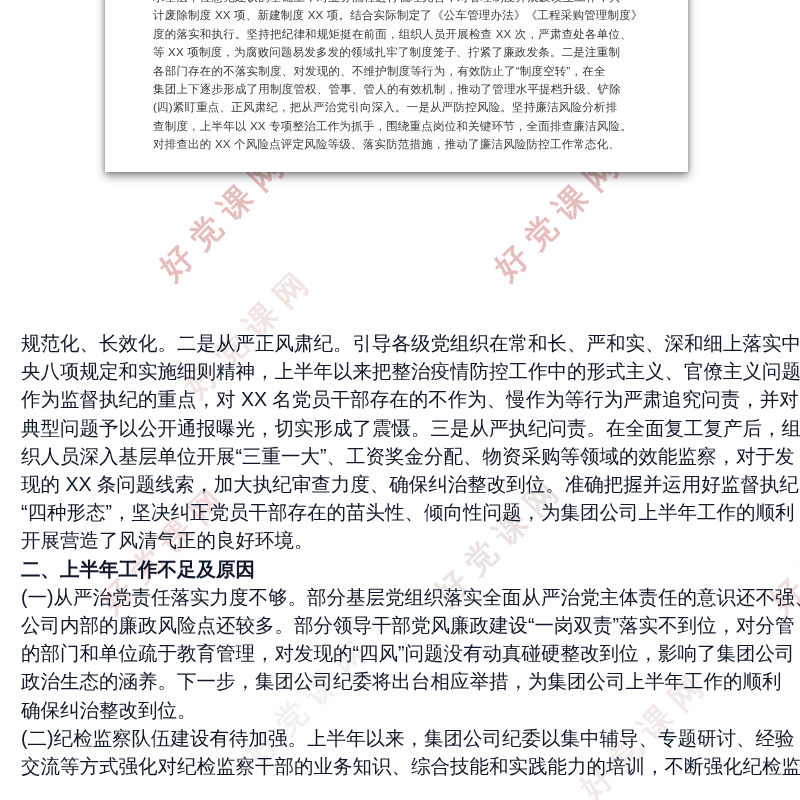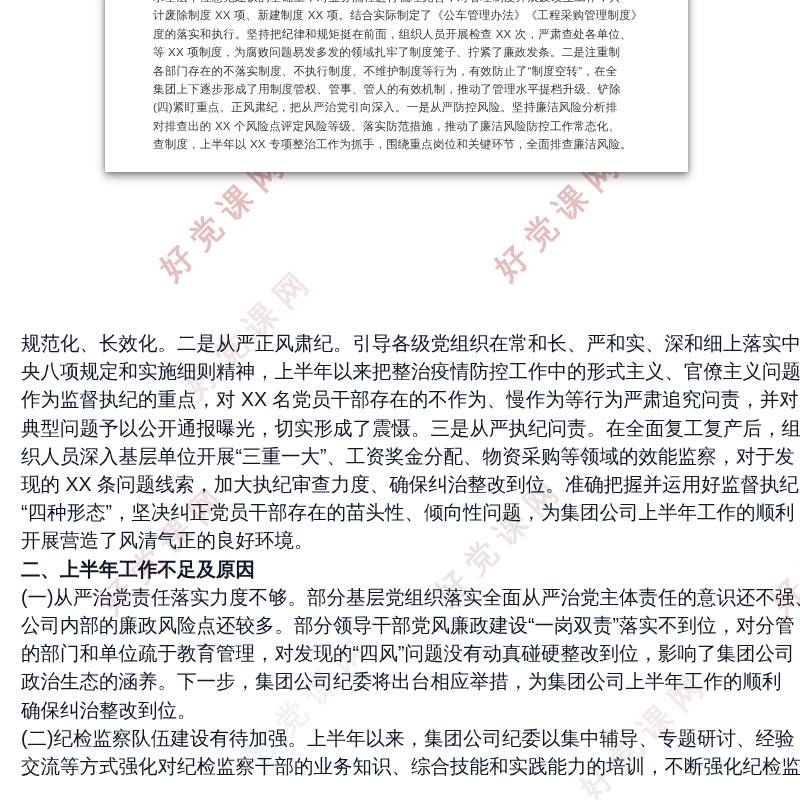--- a/index.html
+++ b/index.html
@@ -73,25 +73,25 @@
     <span class="wm" style="left: 310px; top: 700px; color: rgb(236, 236, 236); opacity: 0.7;">好党课网</span>
     <span class="wm" style="left: 645px; top: 735px; color: rgb(239, 224, 224); opacity: 0.7;">好党课网</span>
   </div>
 
 <div class="preview-page">
   <div class="preview-text">
       <div class="preview-line">求基层单位意见建议的基础上，对业务流程进行梳理完善，对管理制度开展废改立工作，共</div>
       <div class="preview-line">计废除制度 XX 项、新建制度 XX 项。结合实际制定了《公车管理办法》《工程采购管理制度》</div>
       <div class="preview-line">度的落实和执行。坚持把纪律和规矩挺在前面，组织人员开展检查 XX 次，严肃查处各单位、</div>
       <div class="preview-line">等 XX 项制度，为腐败问题易发多发的领域扎牢了制度笼子、拧紧了廉政发条。二是注重制</div>
-      <div class="preview-line">各部门存在的不落实制度、不执行制度、不维护制度等行为，有效防止了“制度空转”，在全</div>
+      <div class="preview-line">各部门存在的不落实制度、对发现的、不维护制度等行为，有效防止了“制度空转”，在全</div>
       <div class="preview-line">集团上下逐步形成了用制度管权、管事、管人的有效机制，推动了管理水平提档升级、铲除</div>
       <div class="preview-line">(四)紧盯重点、正风肃纪，把从严治党引向深入。一是从严防控风险。坚持廉洁风险分析排</div>
+      <div class="preview-line">查制度，上半年以 XX 专项整治工作为抓手，围绕重点岗位和关键环节，全面排查廉洁风险。</div>
       <div class="preview-line">对排查出的 XX 个风险点评定风险等级、落实防范措施，推动了廉洁风险防控工作常态化、</div>
-      <div class="preview-line">查制度，上半年以 XX 专项整治工作为抓手，围绕重点岗位和关键环节，全面排查廉洁风险。</div>
     </div>
 </div>
 
 <div class="main-text">
     <div class="body-line">规范化、长效化。二是从严正风肃纪。引导各级党组织在常和长、严和实、深和细上落实中</div>
     <div class="body-line">央八项规定和实施细则精神，上半年以来把整治疫情防控工作中的形式主义、官僚主义问题</div>
     <div class="body-line">作为监督执纪的重点，对 XX 名党员干部存在的不作为、慢作为等行为严肃追究问责，并对</div>
     <div class="body-line">典型问题予以公开通报曝光，切实形成了震慑。三是从严执纪问责。在全面复工复产后，组</div>
     <div class="body-line">织人员深入基层单位开展“三重一大”、工资奖金分配、物资采购等领域的效能监察，对于发</div>
     <div class="body-line">现的 XX 条问题线索，加大执纪审查力度、确保纠治整改到位。准确把握并运用好监督执纪</div>

